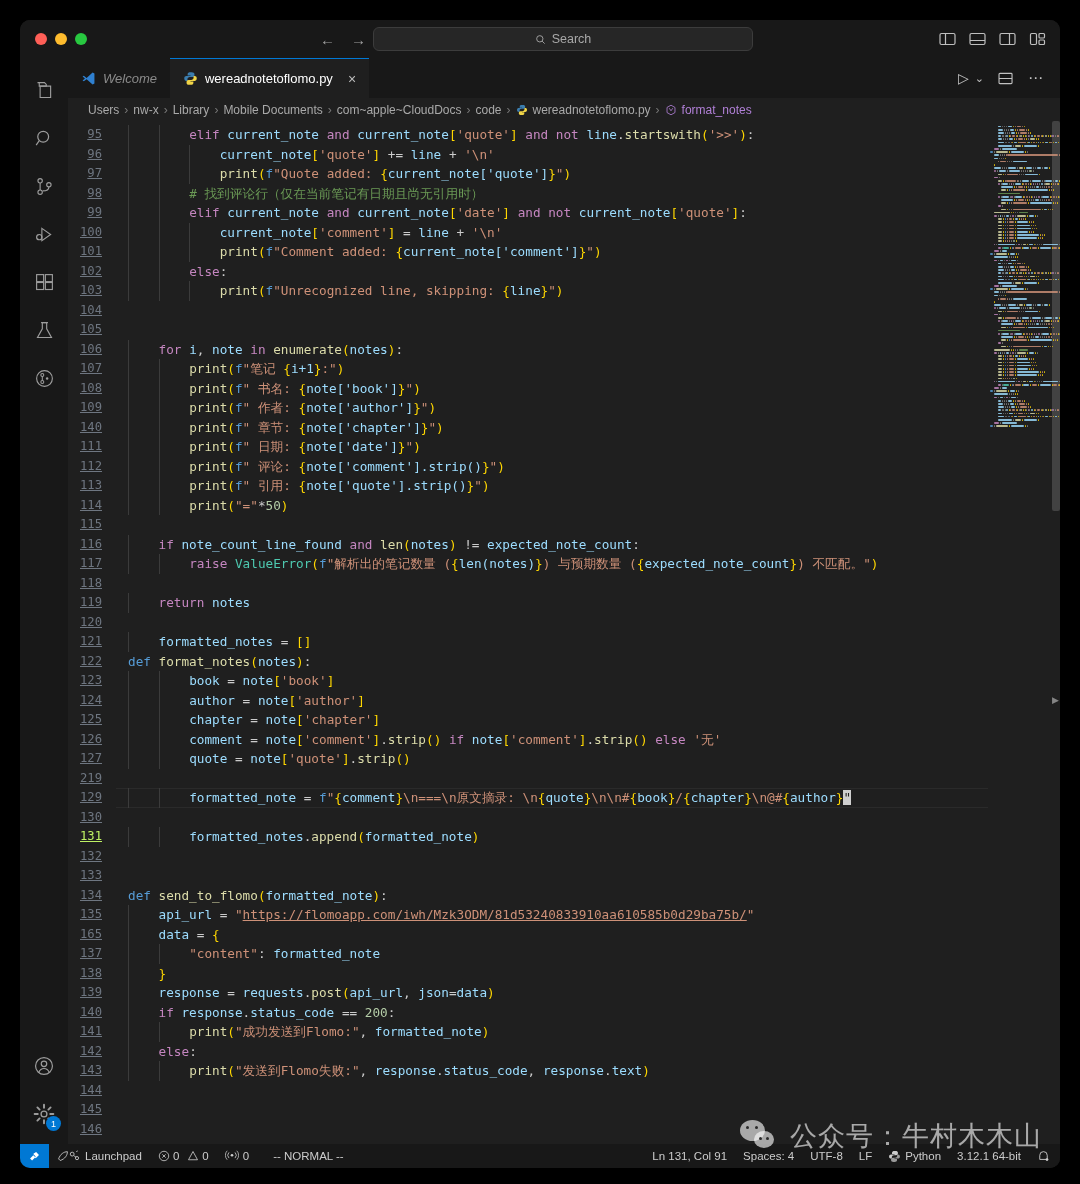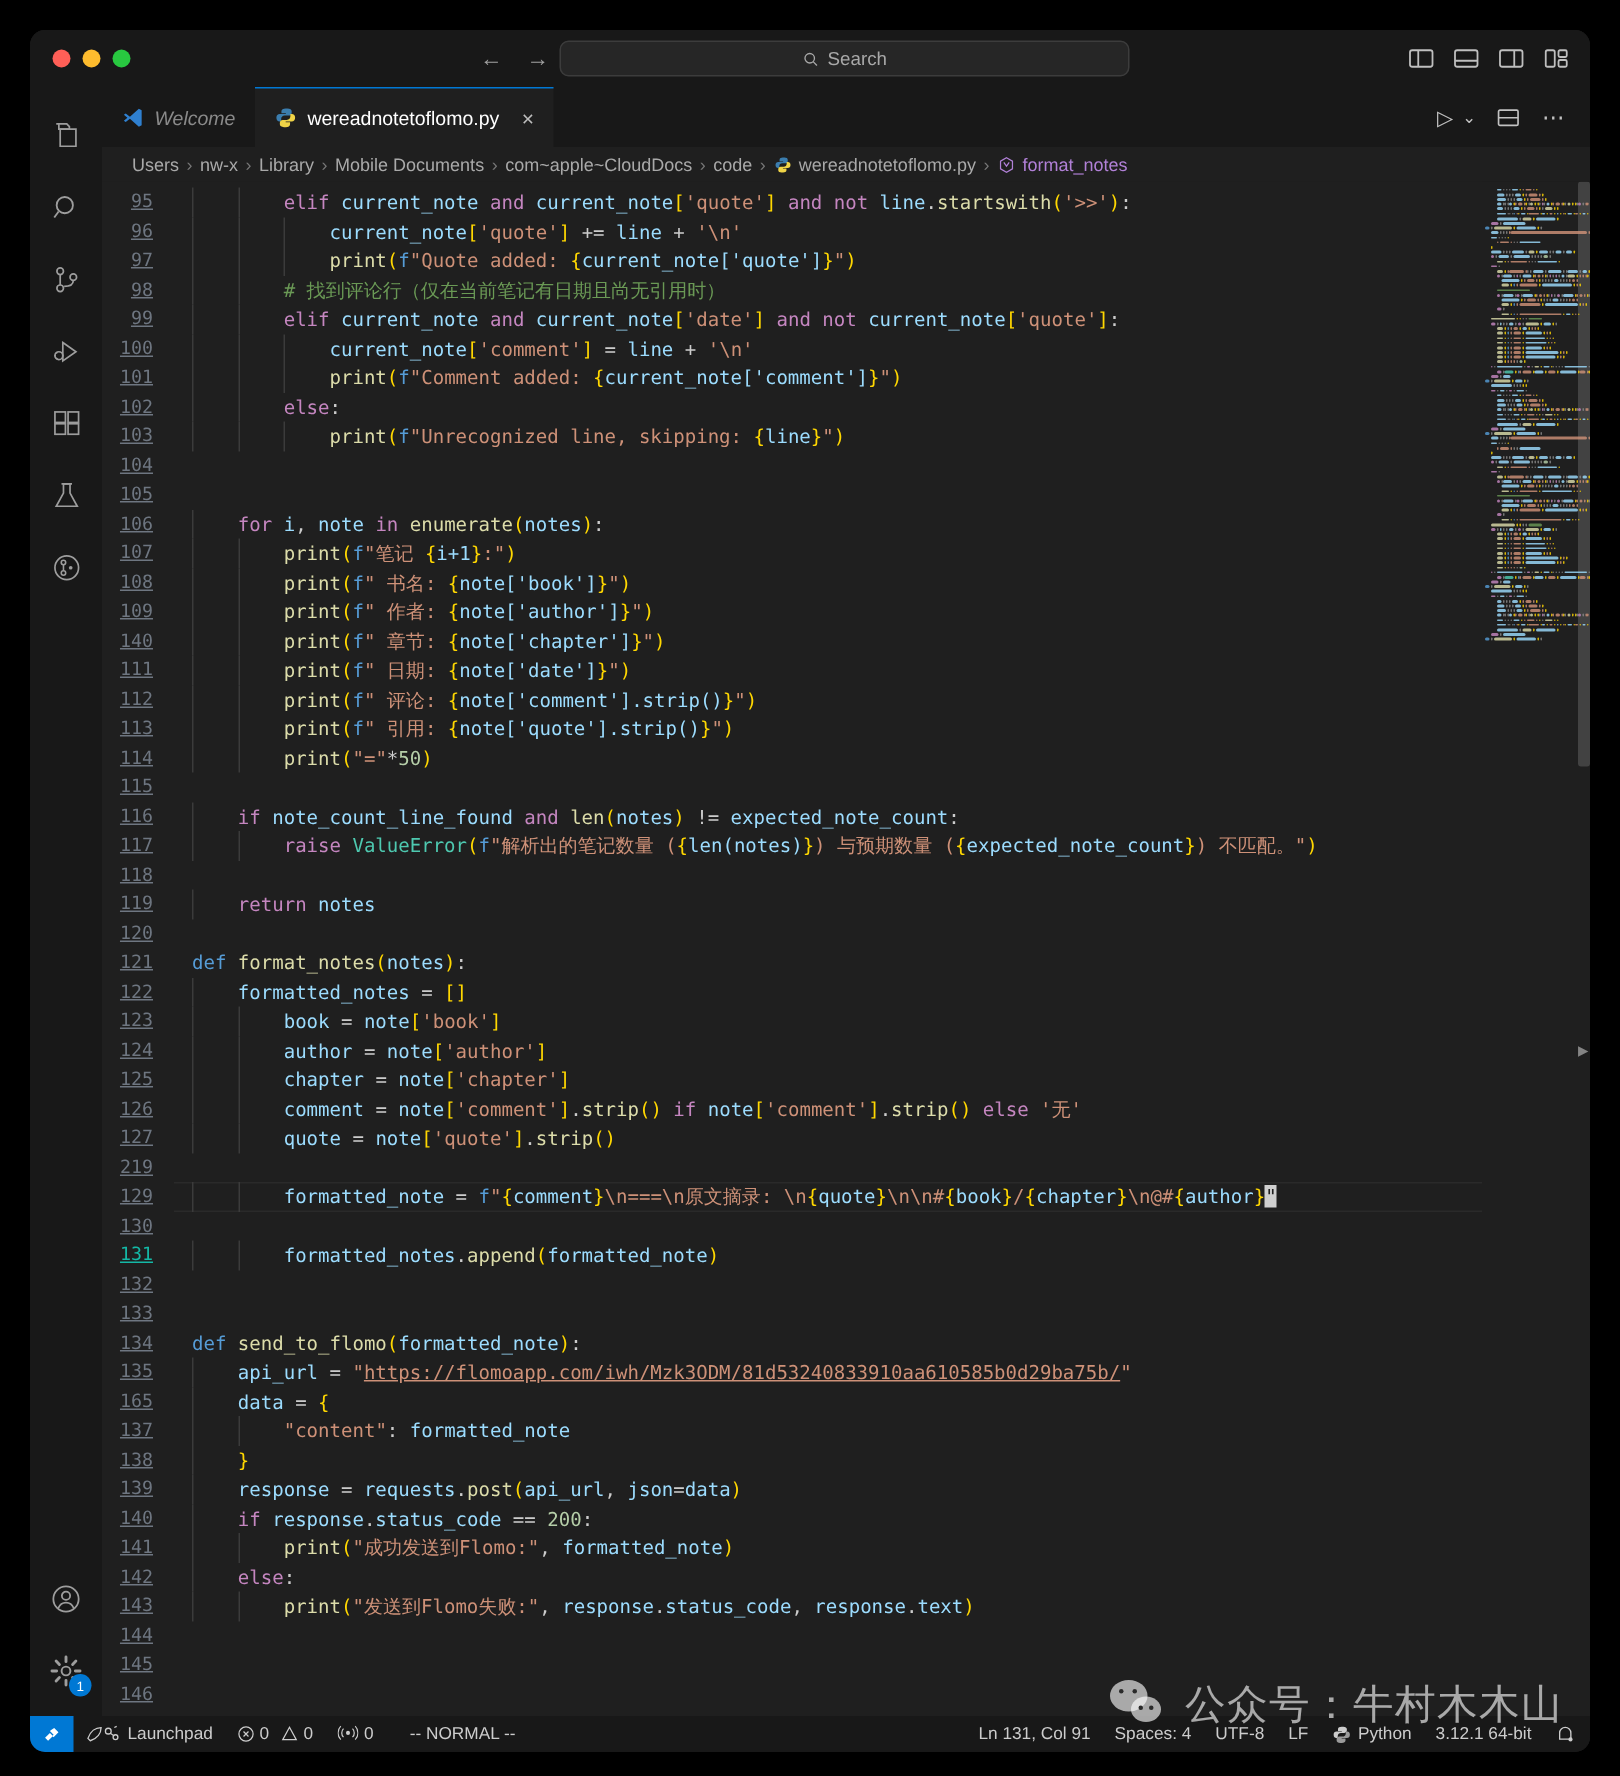--- a/index.html
+++ b/index.html
@@ -88,21 +88,21 @@
   .bc-sym { color: #b180d7; }
   
   .editorwrap { flex: 1; display: flex; min-height: 0; position: relative;
     background: #1f1f1f; overflow: hidden; }
   .gutter {
     width: 48px; flex: none; text-align: right; padding-right: 14px;
     font-family: "DejaVu Sans Mono", monospace; font-size: 12.2px;
     line-height: 19.5px; color: #6e7681; padding-top: 4px; user-select: none;
   }
   .gutter div { height: 19.5px; text-decoration: underline; }
-  .gutter div.cur { color: #14b8a6; }
+  .gutter div.cur { color: #bef264; }
   .codecol { flex: 1; position: relative; min-width: 0; overflow: hidden;
     padding-top: 4px; }
   .codeline {
     height: 19.5px; line-height: 19.5px; white-space: pre;
     font-family: "DejaVu Sans Mono", monospace; font-size: 12.7px;
     color: #cccccc; position: relative; padding-left: 12px;
   }
   .codeline.cur { background: #1f1f1f; box-shadow: inset 0 1px 0 #2a2a2a,
     inset 0 -1px 0 #2a2a2a; }
   .kw   { color: #c586c0; }   
@@ -402,22 +402,22 @@
             <div class="codeline"><span class="ig" style="left:12px"></span><span class="ig" style="left:42.56px"></span><span class="op"> </span><span class="op"> </span><span class="op"> </span><span class="op"> </span><span class="op"> </span><span class="op"> </span><span class="op"> </span><span class="op"> </span><span class="fn">print</span><span class="brk">(</span><span class="kw2">f</span><span class="str">"</span><span class="str"> 日期: </span><span class="brk">{</span><span class="var">note['date']</span><span class="brk">}</span><span class="str">"</span><span class="brk">)</span></div>
             <div class="codeline"><span class="ig" style="left:12px"></span><span class="ig" style="left:42.56px"></span><span class="op"> </span><span class="op"> </span><span class="op"> </span><span class="op"> </span><span class="op"> </span><span class="op"> </span><span class="op"> </span><span class="op"> </span><span class="fn">print</span><span class="brk">(</span><span class="kw2">f</span><span class="str">"</span><span class="str"> 评论: </span><span class="brk">{</span><span class="var">note['comment'].strip()</span><span class="brk">}</span><span class="str">"</span><span class="brk">)</span></div>
             <div class="codeline"><span class="ig" style="left:12px"></span><span class="ig" style="left:42.56px"></span><span class="op"> </span><span class="op"> </span><span class="op"> </span><span class="op"> </span><span class="op"> </span><span class="op"> </span><span class="op"> </span><span class="op"> </span><span class="fn">print</span><span class="brk">(</span><span class="kw2">f</span><span class="str">"</span><span class="str"> 引用: </span><span class="brk">{</span><span class="var">note['quote'].strip()</span><span class="brk">}</span><span class="str">"</span><span class="brk">)</span></div>
             <div class="codeline"><span class="ig" style="left:12px"></span><span class="ig" style="left:42.56px"></span><span class="op"> </span><span class="op"> </span><span class="op"> </span><span class="op"> </span><span class="op"> </span><span class="op"> </span><span class="op"> </span><span class="op"> </span><span class="fn">print</span><span class="brk">(</span><span class="str">"</span><span class="str">=</span><span class="str">"</span><span class="op">*</span><span class="num">50</span><span class="brk">)</span></div>
             <div class="codeline"></div>
             <div class="codeline"><span class="ig" style="left:12px"></span><span class="op"> </span><span class="op"> </span><span class="op"> </span><span class="op"> </span><span class="kw">if</span><span class="op"> </span><span class="var">note_count_line_found</span><span class="op"> </span><span class="kw">and</span><span class="op"> </span><span class="fn">len</span><span class="brk">(</span><span class="var">notes</span><span class="brk">)</span><span class="op"> </span><span class="op">!</span><span class="op">=</span><span class="op"> </span><span class="var">expected_note_count</span><span class="op">:</span></div>
             <div class="codeline"><span class="ig" style="left:12px"></span><span class="ig" style="left:42.56px"></span><span class="op"> </span><span class="op"> </span><span class="op"> </span><span class="op"> </span><span class="op"> </span><span class="op"> </span><span class="op"> </span><span class="op"> </span><span class="kw">raise</span><span class="op"> </span><span class="cls">ValueError</span><span class="brk">(</span><span class="kw2">f</span><span class="str">"</span><span class="str">解析出的笔记数量 (</span><span class="brk">{</span><span class="var">len(notes)</span><span class="brk">}</span><span class="str">) 与预期数量 (</span><span class="brk">{</span><span class="var">expected_note_count</span><span class="brk">}</span><span class="str">) 不匹配。</span><span class="str">"</span><span class="brk">)</span></div>
             <div class="codeline"></div>
             <div class="codeline"><span class="ig" style="left:12px"></span><span class="op"> </span><span class="op"> </span><span class="op"> </span><span class="op"> </span><span class="kw">return</span><span class="op"> </span><span class="var">notes</span></div>
             <div class="codeline"></div>
+            <div class="codeline"><span class="ig" style="left:12px"></span><span class="op"> </span><span class="op"> </span><span class="op"> </span><span class="op"> </span><span class="var">formatted_notes</span><span class="op"> </span><span class="op">=</span><span class="op"> </span><span class="brk">[</span><span class="brk">]</span></div>
             <div class="codeline"><span class="kw2">def</span><span class="op"> </span><span class="fn">format_notes</span><span class="brk">(</span><span class="var">notes</span><span class="brk">)</span><span class="op">:</span></div>
-            <div class="codeline"><span class="ig" style="left:12px"></span><span class="op"> </span><span class="op"> </span><span class="op"> </span><span class="op"> </span><span class="var">formatted_notes</span><span class="op"> </span><span class="op">=</span><span class="op"> </span><span class="brk">[</span><span class="brk">]</span></div>
             <div class="codeline"><span class="ig" style="left:12px"></span><span class="ig" style="left:42.56px"></span><span class="op"> </span><span class="op"> </span><span class="op"> </span><span class="op"> </span><span class="op"> </span><span class="op"> </span><span class="op"> </span><span class="op"> </span><span class="var">book</span><span class="op"> </span><span class="op">=</span><span class="op"> </span><span class="var">note</span><span class="brk">[</span><span class="str">'</span><span class="str">book</span><span class="str">'</span><span class="brk">]</span></div>
             <div class="codeline"><span class="ig" style="left:12px"></span><span class="ig" style="left:42.56px"></span><span class="op"> </span><span class="op"> </span><span class="op"> </span><span class="op"> </span><span class="op"> </span><span class="op"> </span><span class="op"> </span><span class="op"> </span><span class="var">author</span><span class="op"> </span><span class="op">=</span><span class="op"> </span><span class="var">note</span><span class="brk">[</span><span class="str">'</span><span class="str">author</span><span class="str">'</span><span class="brk">]</span></div>
             <div class="codeline"><span class="ig" style="left:12px"></span><span class="ig" style="left:42.56px"></span><span class="op"> </span><span class="op"> </span><span class="op"> </span><span class="op"> </span><span class="op"> </span><span class="op"> </span><span class="op"> </span><span class="op"> </span><span class="var">chapter</span><span class="op"> </span><span class="op">=</span><span class="op"> </span><span class="var">note</span><span class="brk">[</span><span class="str">'</span><span class="str">chapter</span><span class="str">'</span><span class="brk">]</span></div>
             <div class="codeline"><span class="ig" style="left:12px"></span><span class="ig" style="left:42.56px"></span><span class="op"> </span><span class="op"> </span><span class="op"> </span><span class="op"> </span><span class="op"> </span><span class="op"> </span><span class="op"> </span><span class="op"> </span><span class="var">comment</span><span class="op"> </span><span class="op">=</span><span class="op"> </span><span class="var">note</span><span class="brk">[</span><span class="str">'</span><span class="str">comment</span><span class="str">'</span><span class="brk">]</span><span class="op">.</span><span class="fn">strip</span><span class="brk">(</span><span class="brk">)</span><span class="op"> </span><span class="kw">if</span><span class="op"> </span><span class="var">note</span><span class="brk">[</span><span class="str">'</span><span class="str">comment</span><span class="str">'</span><span class="brk">]</span><span class="op">.</span><span class="fn">strip</span><span class="brk">(</span><span class="brk">)</span><span class="op"> </span><span class="kw">else</span><span class="op"> </span><span class="str">'</span><span class="str">无</span><span class="str">'</span></div>
             <div class="codeline"><span class="ig" style="left:12px"></span><span class="ig" style="left:42.56px"></span><span class="op"> </span><span class="op"> </span><span class="op"> </span><span class="op"> </span><span class="op"> </span><span class="op"> </span><span class="op"> </span><span class="op"> </span><span class="var">quote</span><span class="op"> </span><span class="op">=</span><span class="op"> </span><span class="var">note</span><span class="brk">[</span><span class="str">'</span><span class="str">quote</span><span class="str">'</span><span class="brk">]</span><span class="op">.</span><span class="fn">strip</span><span class="brk">(</span><span class="brk">)</span></div>
             <div class="codeline"></div>
             <div class="codeline cur"><span class="ig" style="left:12px"></span><span class="ig" style="left:42.56px"></span><span class="op"> </span><span class="op"> </span><span class="op"> </span><span class="op"> </span><span class="op"> </span><span class="op"> </span><span class="op"> </span><span class="op"> </span><span class="var">formatted_note</span><span class="op"> </span><span class="op">=</span><span class="op"> </span><span class="kw2">f</span><span class="str">"</span><span class="brk">{</span><span class="var">comment</span><span class="brk">}</span><span class="str">\n===\n原文摘录: \n</span><span class="brk">{</span><span class="var">quote</span><span class="brk">}</span><span class="str">\n\n#</span><span class="brk">{</span><span class="var">book</span><span class="brk">}</span><span class="str">/</span><span class="brk">{</span><span class="var">chapter</span><span class="brk">}</span><span class="str">\n@#</span><span class="brk">{</span><span class="var">author</span><span class="brk">}</span><span class="cursorblk">"</span></div>
             <div class="codeline"></div>
             <div class="codeline"><span class="ig" style="left:12px"></span><span class="ig" style="left:42.56px"></span><span class="op"> </span><span class="op"> </span><span class="op"> </span><span class="op"> </span><span class="op"> </span><span class="op"> </span><span class="op"> </span><span class="op"> </span><span class="var">formatted_notes</span><span class="op">.</span><span class="fn">append</span><span class="brk">(</span><span class="var">formatted_note</span><span class="brk">)</span></div>
             <div class="codeline"></div>

